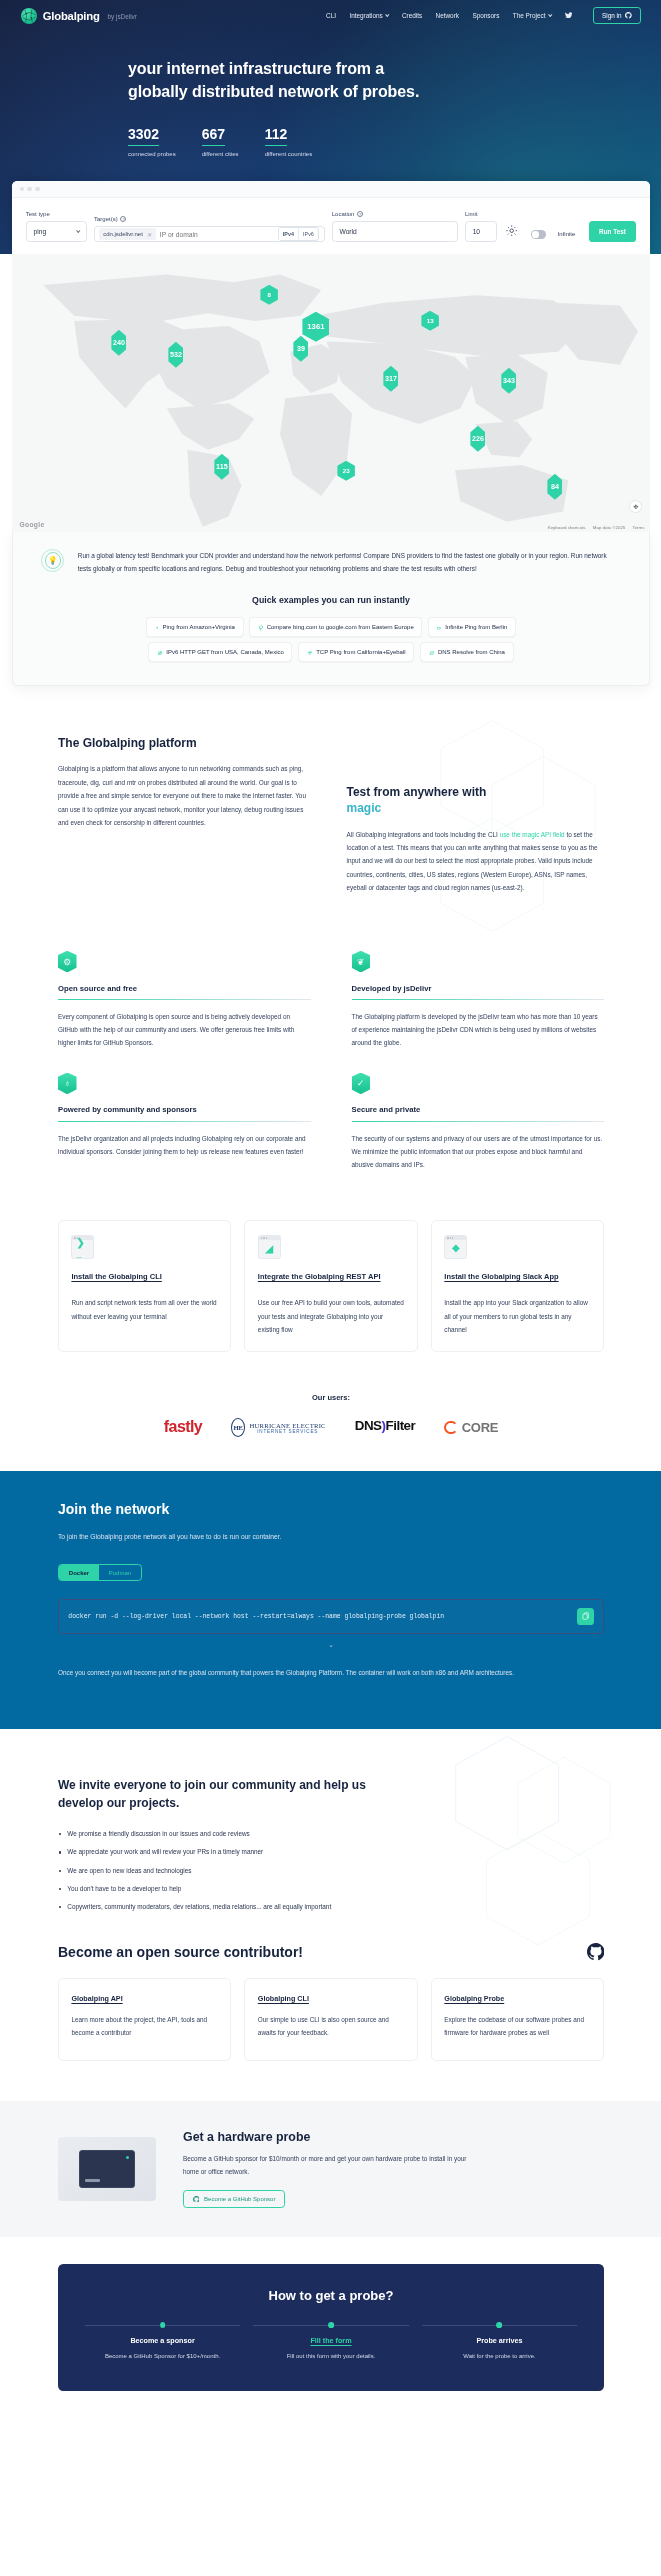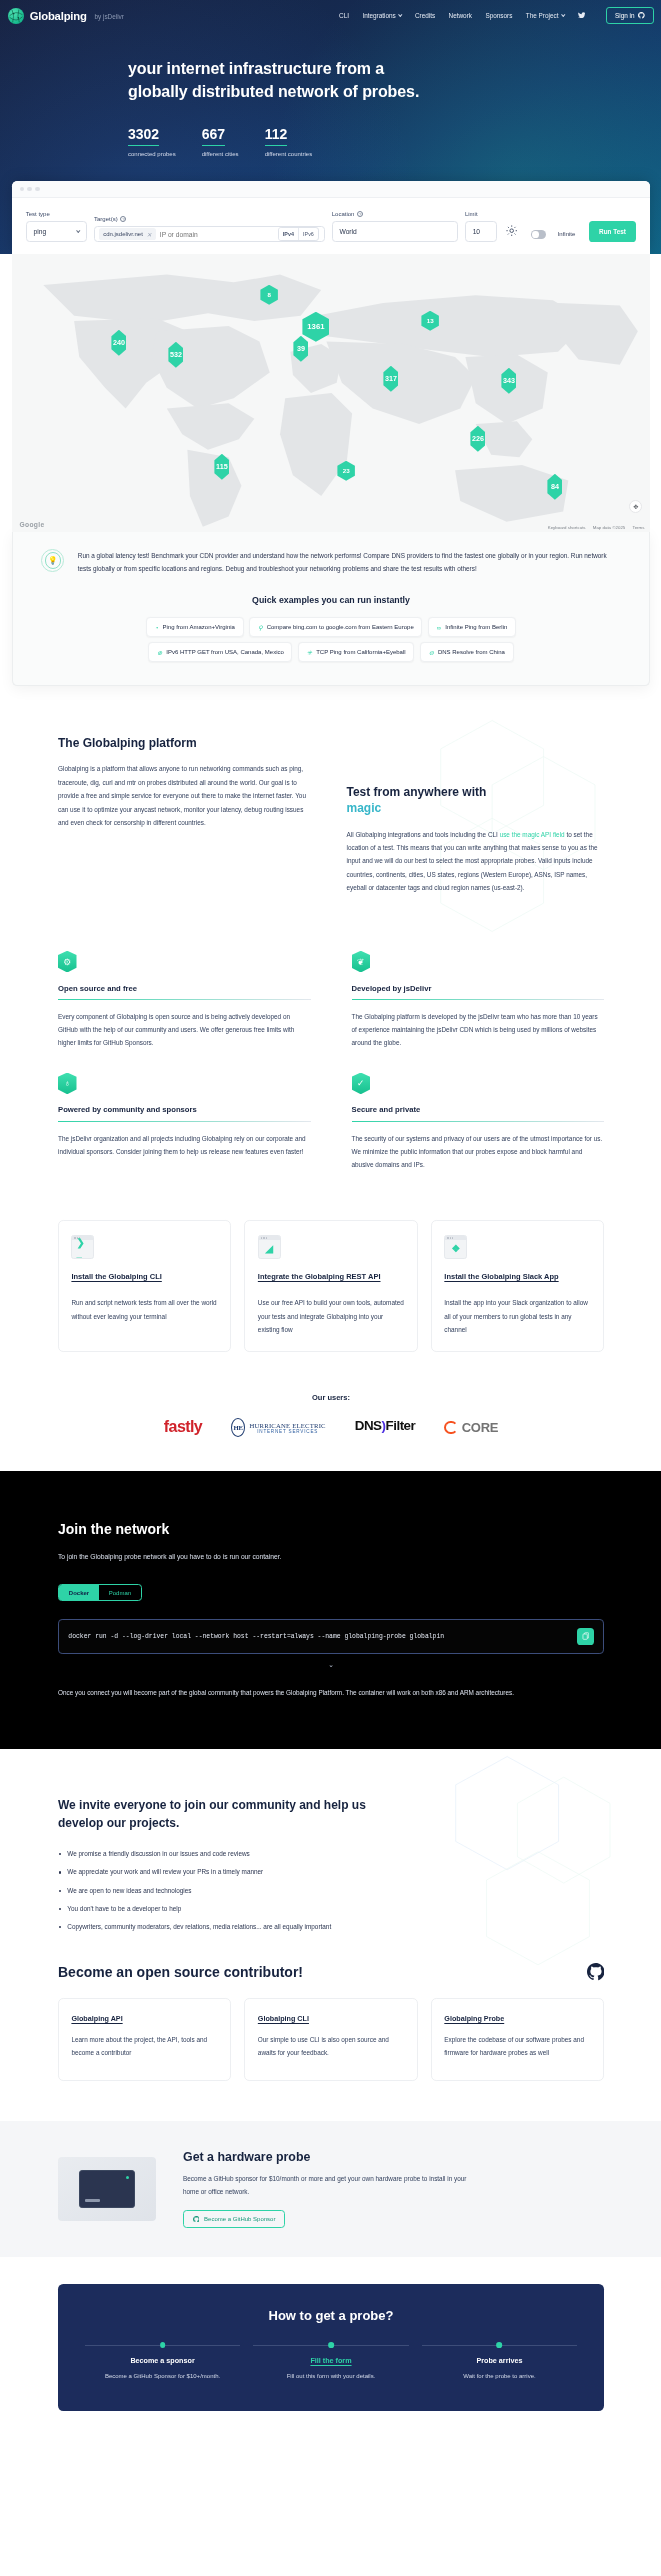--- a/index.html
+++ b/index.html
@@ -6,21 +6,21 @@
   body{width:662px;background:#ffffff;font-family:"Liberation Sans",sans-serif;color:#17233f;overflow-x:hidden;}
   a{text-decoration:none;color:inherit;}
 
   
   .hero{position:relative;background:linear-gradient(155deg,#17213f 0%,#152b52 35%,#143a6b 60%,#0f5f86 100%);padding-bottom:0;overflow:hidden;}
   .hero::before{content:"";position:absolute;inset:0;
     background:
       radial-gradient(circle at 78% 72%,rgba(43,214,166,.16),transparent 45%),
       radial-gradient(circle at 20% 85%,rgba(60,120,220,.18),transparent 50%);
     pointer-events:none;}
-  .topbar{position:relative;display:flex;align-items:center;height:31px;padding:0 8px;z-index:5;}
+  .topbar{position:relative;display:flex;align-items:center;height:31px;padding:0 21px;z-index:5;}
   .brand{display:flex;align-items:center;gap:5.7px;}
   .brand-mark{width:16px;height:16px;border-radius:50%;
     background:radial-gradient(circle at 35% 30%,#4fe3b4,#16b98c 70%);position:relative;overflow:hidden;}
   .brand-mark svg{position:absolute;inset:0;}
   .brand-name{font-size:11.3px;font-weight:700;color:#fff;letter-spacing:-0.2px;}
   .brand-by{font-size:6.4px;color:#8d9ab4;margin-left:2.1px;margin-top:2.6px;}
   .nav{display:flex;align-items:center;gap:13.4px;margin-left:auto;}
   .nav-link{font-size:6.4px;color:#e7ecf5;display:flex;align-items:center;gap:2.6px;}
   .chev{width:3.1px;height:3.1px;border-right:0.7px solid #cfd8e8;border-bottom:0.7px solid #cfd8e8;transform:rotate(45deg) translateY(-1px);}
   .twitter-icon{color:#e7ecf5;font-size:6.7px;}
@@ -120,21 +120,21 @@
   .lg-he .oval{width:14.4px;height:19.6px;border:0.8px solid #1d3a6e;border-radius:50%;display:flex;align-items:center;justify-content:center;font-size:6.7px;font-weight:700;color:#1d3a6e;font-family:"Liberation Serif",serif;}
   .lg-he .t1{font-size:6.7px;color:#1d3a6e;font-family:"Liberation Serif",serif;letter-spacing:0.2px;}
   .lg-he .t2{font-size:4.6px;color:#2f5fa0;letter-spacing:0.8px;}
   .lg-dns{font-size:13.4px;font-weight:700;letter-spacing:-0.5px;color:#111;}
   .lg-dns i{color:#4b2ee0;font-style:normal;}
   .lg-core{display:flex;align-items:center;gap:4.1px;}
   .lg-core .ring{width:13.4px;height:13.4px;border-radius:50%;border:2.1px solid #f6501e;border-right-color:transparent;}
   .lg-core .txt{font-size:13px;font-weight:700;color:#737373;letter-spacing:-0.3px;}
 
   
-  .join{background:#000000;color:#fff;padding:50px 58px 49px;position:relative;overflow:hidden;}
+  .join{background:#0369a1;color:#fff;padding:30px 58px 49px;position:relative;overflow:hidden;}
   .join h2{font-size:14px;font-weight:700;margin-bottom:13.4px;}
   .join p{font-size:6.7px;line-height:1.9;color:#dde3ef;}
   .segwrap{display:inline-flex;border:0.5px solid #2ed3a7;border-radius:3.6px;overflow:hidden;margin:20.6px 0 17.5px;}
   .seg{padding:4.6px 9.8px;font-size:6px;}
   .seg.on{background:#2ed3a7;color:#0f2044;font-weight:700;}
   .seg.off{color:#2ed3a7;}
   .cmdbox{border:0.5px solid #3c4d7b;border-radius:4.1px;padding:8.2px 9.3px;display:flex;align-items:center;gap:6.2px;background:rgba(255,255,255,.02);}
   .cmd{flex:1;font-family:"Liberation Mono",monospace;font-size:6.4px;color:#e8edf7;white-space:nowrap;overflow:hidden;}
   .copybtn{width:16.5px;height:16.5px;border-radius:3.6px;background:#2ed3a7;display:flex;align-items:center;justify-content:center;color:#fff;font-size:7.2px;}
   .expand{text-align:center;color:#c3cde0;font-size:6.7px;margin:7.2px 0 17.5px;}

